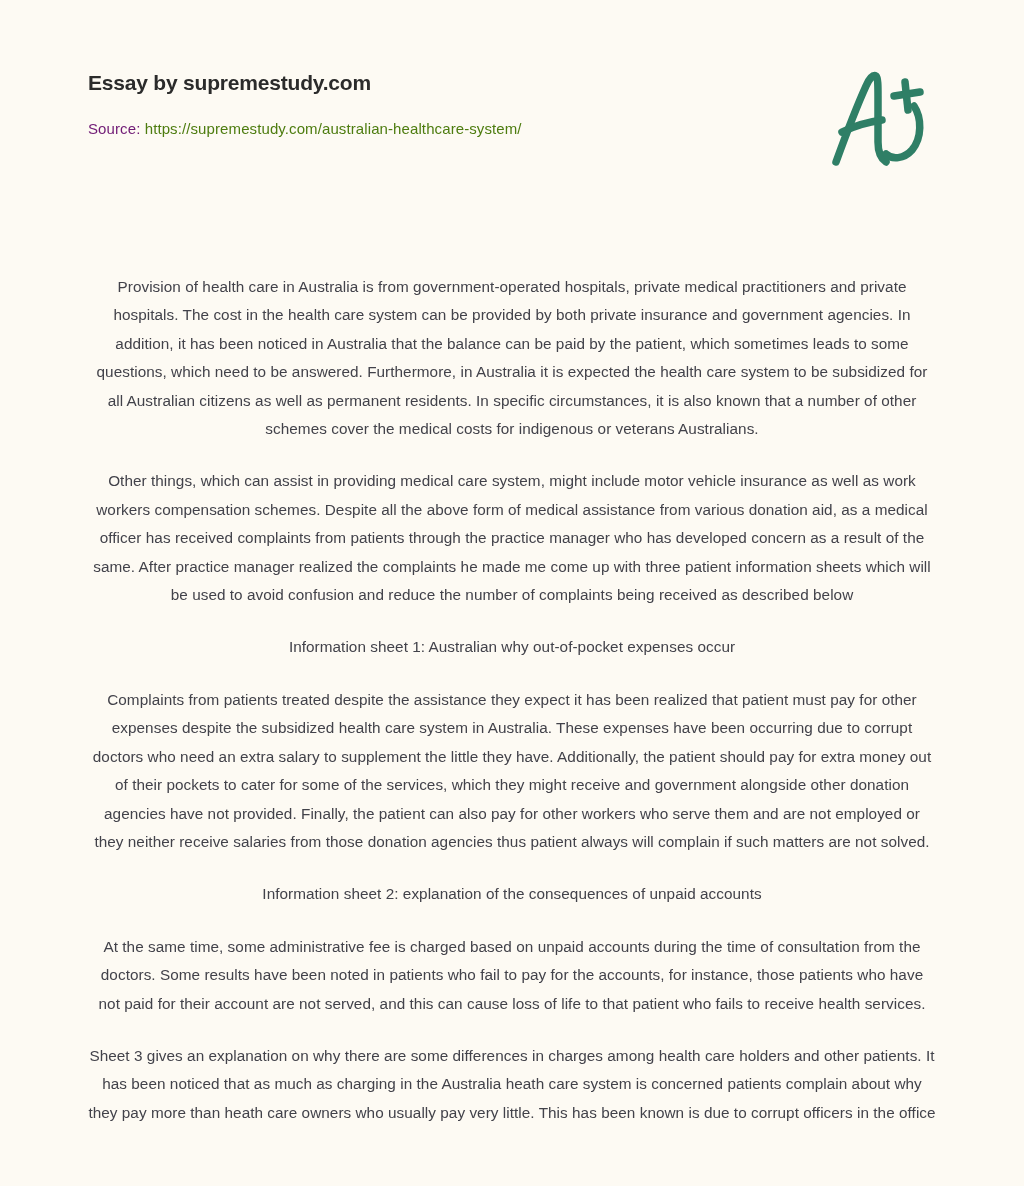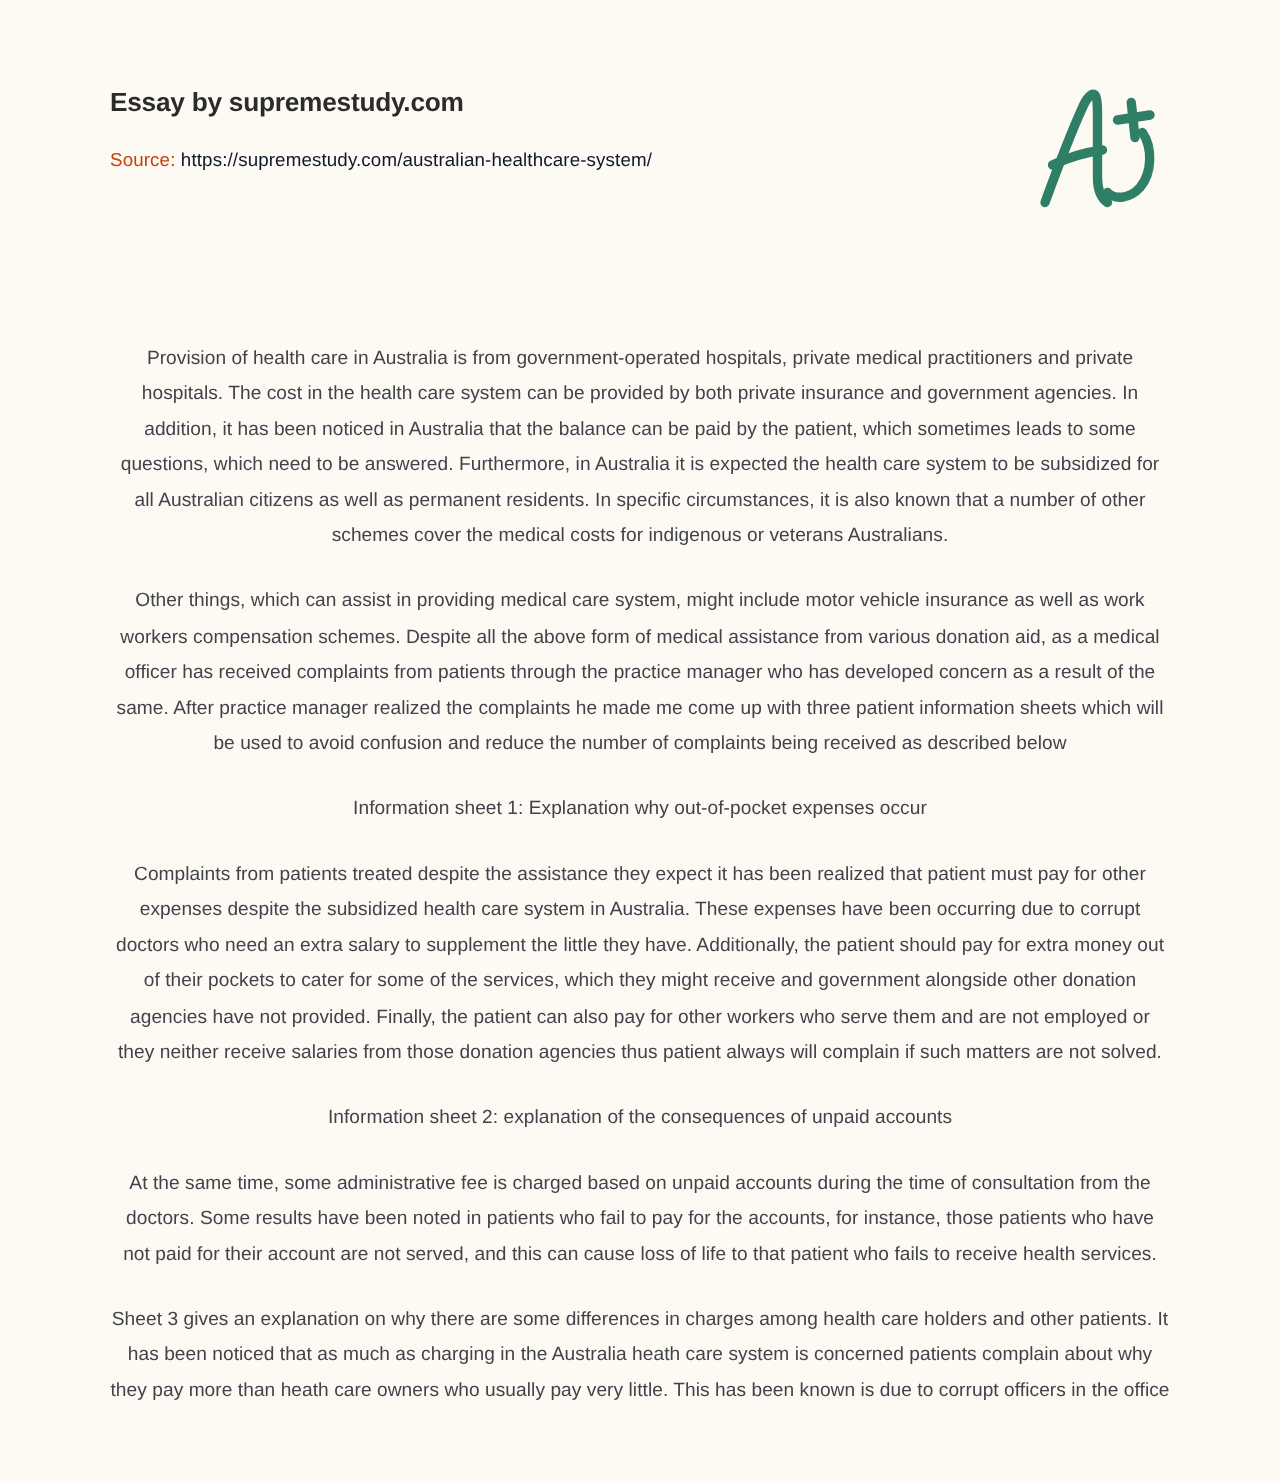--- a/index.html
+++ b/index.html
@@ -45,25 +45,25 @@
   .source-line {
     margin: 0;
     padding-top: 24px;
     font-size: 15px;
     line-height: 1.3;
     color: #8a8a8a;
     letter-spacing: 0.1px;
   }
 
   .source-label {
-    color: #c2410c;
+    color: #701a75;
   }
 
   .source-url {
-    color: #0f172a;
+    color: #4d7c0f;
     text-decoration: none;
   }
 
   .logo {
     position: absolute;
     top: 58px;
     right: 0px;
     width: 120px;
     height: 120px;
     display: block;
@@ -129,21 +129,21 @@
     </svg>
 
   </div>
 
   <div class="article">
 
 
     <div class="body-copy">
       <p class="para">Provision of health care in Australia is from government-operated hospitals, private medical practitioners and private hospitals. The cost in the health care system can be provided by both private insurance and government agencies. In addition, it has been noticed in Australia that the balance can be paid by the patient, which sometimes leads to some questions, which need to be answered. Furthermore, in Australia it is expected the health care system to be subsidized for all Australian citizens as well as permanent residents. In specific circumstances, it is also known that a number of other schemes cover the medical costs for indigenous or veterans Australians.</p>
       <p class="para">Other things, which can assist in providing medical care system, might include  motor vehicle insurance as well as work workers compensation schemes. Despite all the above form of medical assistance from various donation aid, as a medical officer has received complaints from patients through the practice manager who has developed concern as a result of the same. After practice manager realized the complaints he made me come up with three patient information sheets which will be used to avoid confusion and reduce the number of complaints being received as described below</p>
-      <p class="para">Information sheet 1: Explanation why out-of-pocket expenses occur</p>
+      <p class="para">Information sheet 1: Australian why out-of-pocket expenses occur</p>
       <p class="para">Complaints from patients treated despite the assistance they expect it has been realized that patient must pay for other expenses despite the subsidized health care system in Australia. These expenses have been occurring due to corrupt doctors who need an extra salary to supplement the little they have. Additionally, the patient should pay for extra money out of their pockets to cater for some of the services, which they might receive and government alongside other donation agencies have not provided. Finally, the patient can also pay for other workers who serve them and are not employed or they neither receive salaries from those donation agencies thus patient always will complain if such matters are not solved.</p>
       <p class="para">Information sheet 2: explanation of the consequences of unpaid accounts</p>
       <p class="para">At the same time, some administrative fee is charged based on unpaid accounts during the time of consultation from the doctors. Some results have been noted in patients who fail to pay for the accounts, for instance, those patients who have not paid for their account are not served, and this can cause loss of life to that patient who fails to receive health services.</p>
       <p class="para">Sheet 3 gives an explanation on why there are some differences in charges among health care holders and other patients. It has been noticed that as much as charging in the Australia heath care system is concerned patients complain about why they pay more than heath care owners who usually pay very little. This has been known is due to corrupt officers in the office</p>
     </div>
 
   </div>
 
 </div>
 

